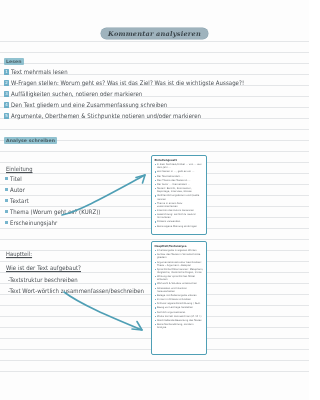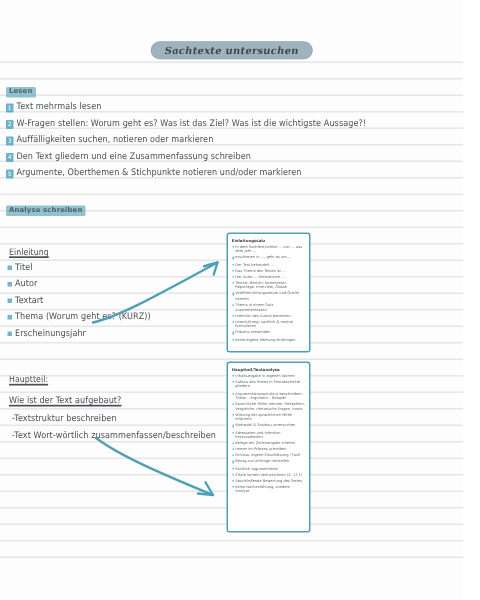--- a/index.html
+++ b/index.html
@@ -174,21 +174,21 @@
       <div class="rule" style="top: 305px;"></div>
       <div class="rule" style="top: 316px;"></div>
       <div class="rule" style="top: 327px;"></div>
       <div class="rule" style="top: 338px;"></div>
       <div class="rule" style="top: 349px;"></div>
       <div class="rule" style="top: 360px;"></div>
       <div class="rule" style="top: 371px;"></div>
     </div>
 
   <div id="title-wrap">
-    <span class="t">Sachtexte untersuchen</span>
+    <span class="t">Kommentar analysieren</span>
   </div>
 
   <div class="sec-head" style="left:4px;top:58px;">Lesen</div>
 
   <div class="numbox" style="left:4px;top:69px;">1</div>
   <div class="hw" style="left:11px;top:69px;">Text mehrmals lesen</div>
 
   <div class="numbox" style="left:4px;top:80px;">2</div>
   <div class="hw" style="left:11px;top:80px;">W-Fragen stellen: Worum geht es? Was ist das Ziel? Was ist die wichtigste Aussage?!</div>
 

